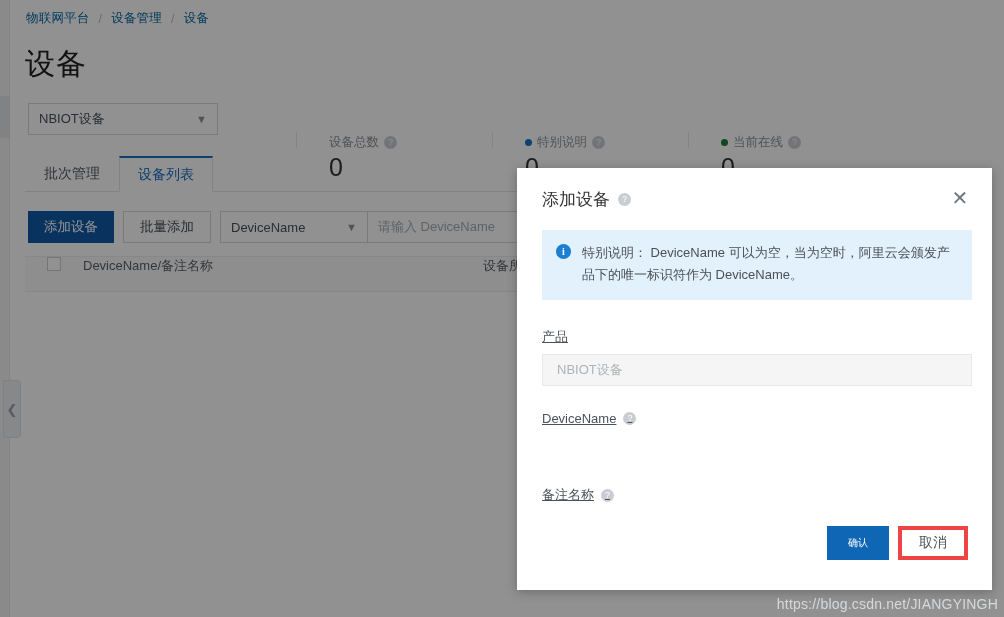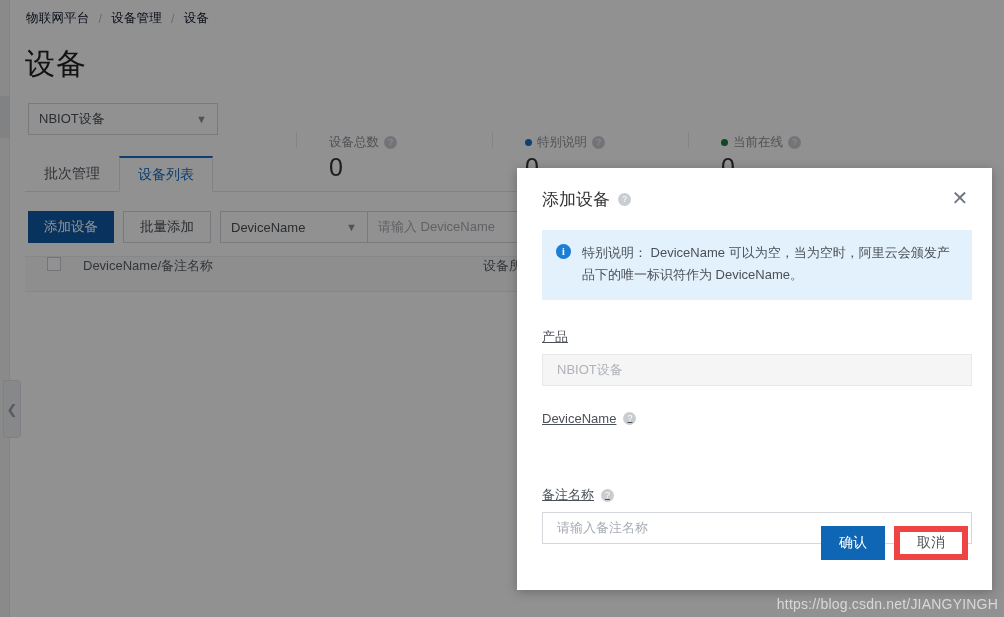--- a/index.html
+++ b/index.html
@@ -29,21 +29,21 @@
     display:flex; align-items:center; justify-content:center;
     color:#9aa0a8; font-size:13px; line-height:1;
   }
 
   .breadcrumb {
     position:absolute; left:26px; top:10px;
     font-size:12.5px; color:#6b7178; letter-spacing:.2px;
     display:flex; align-items:center; gap:9px; white-space:nowrap;
   }
   .breadcrumb .sep { color:#b8bdc4; }
-  .breadcrumb .crumb { color:#0f172a; }
+  .breadcrumb .crumb { color:#0369a1; }
 
   .page-title {
     position:absolute; left:25px; top:44px;
     font-size:30px; color:#222; font-weight:normal; letter-spacing:1px;
   }
 
   .product-select {
     position:absolute; left:28px; top:103px;
     width:190px; height:32px;
     border:1px solid #d4d7dc; background:#fff;
@@ -180,27 +180,27 @@
   .field-input .ph { color:#a7acb2; }
   .caret-bar {
     display:inline-block; width:1px; height:15px; background:#333;
     margin-left:1px;
   }
   .modal-actions {
     position:absolute; right:24px; bottom:30px; display:flex; gap:9px;
   }
   .m-btn-primary {
     height:34px; min-width:62px; padding:0 17px; background:#0f66b4; color:#fff;
-    font-size:14px; display:flex; align-items:center; justify-content:center;
+    font-size:10px; display:flex; align-items:center; justify-content:center;
     border:1px solid #0f66b4;
   }
   .m-btn-default {
     height:34px; min-width:62px; padding:0 17px; background:#fff; color:#4c5257;
     font-size:14px; display:flex; align-items:center; justify-content:center;
-    border:6px solid #ef4444;
+    border:4px solid #ef4444;
   }
 
   .watermark {
     position:absolute; right:6px; bottom:5px;
     font-size:14px; color:#d6d8da; letter-spacing:.2px;
     font-family:"Liberation Sans", sans-serif;
   }
 </style>
 </head>
 <body>
@@ -305,23 +305,20 @@
         <span>DeviceName</span>
         <span class="qmark">?</span>
       </div>
     </div>
 
     <div class="field" style="top:318px;">
       <div class="field-label">
         <span>备注名称</span>
         <span class="qmark">?</span>
       </div>
-      <div class="field-input">
-        <span class="ph">请输入备注名称</span>
-      </div>
     </div>
 
     <div class="modal-actions">
       <div class="m-btn-primary">确认</div>
       <div class="m-btn-default">取消</div>
     </div>
   </div>
 
   <div class="watermark">https://blog.csdn.net/JIANGYINGH</div>
 </div>

